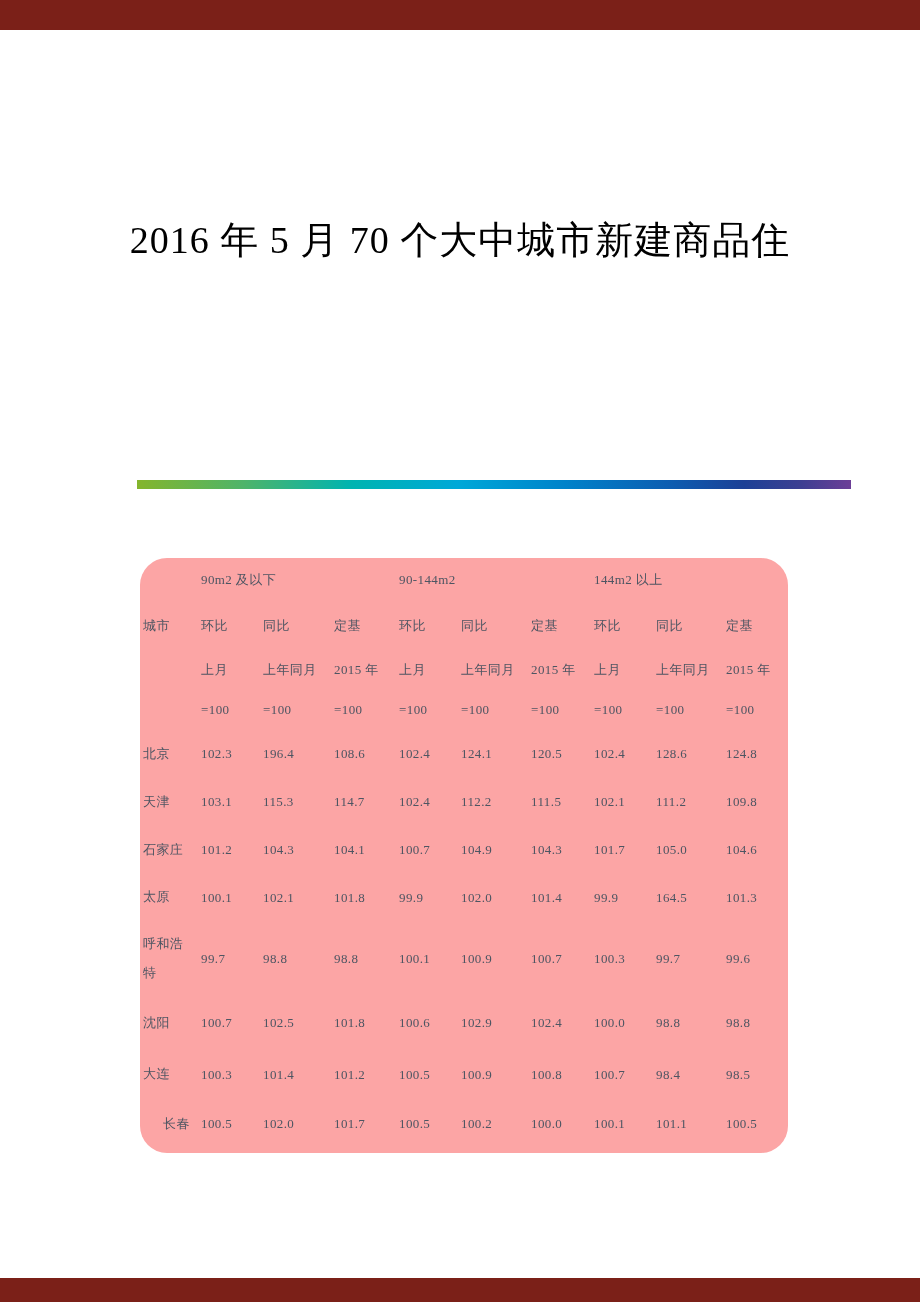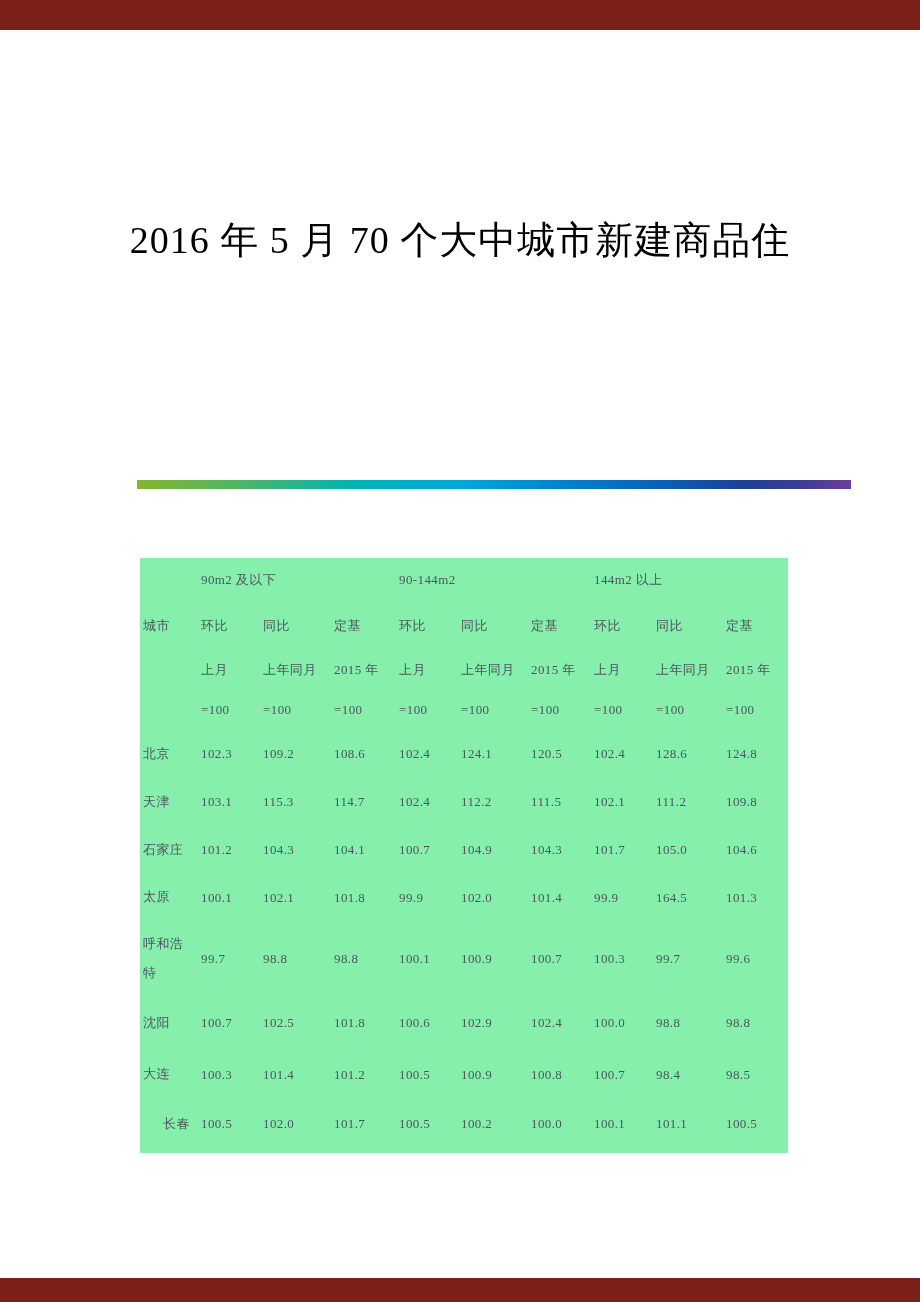--- a/index.html
+++ b/index.html
@@ -41,21 +41,21 @@
 <body>
 
 <div id="top-bar" class="edge-bar" style="background: rgb(123, 32, 24);"></div>
 
 <div class="title-block">
   <div>2016 年 5 月 70 个大中城市新建商品住</div>
 </div>
 
 <div class="divider" style="background: linear-gradient(90deg, rgb(132, 181, 44) 0%, rgb(78, 180, 106) 15%, rgb(0, 180, 176) 30%, rgb(0, 168, 216) 45%, rgb(0, 130, 202) 60%, rgb(13, 92, 176) 75%, rgb(28, 64, 150) 85%, rgb(61, 63, 146) 93%, rgb(108, 62, 151) 100%);"></div>
 
-<div class="price-table" id="price-table" style="background: #86efac; color: rgb(77, 85, 98);">
+<div class="price-table" id="price-table" style="background: #fca5a5; color: rgb(77, 85, 98); border-radius: 27px;">
     <div class="trow" style="height: 44px;">
       <div class="tcell" style="grid-column: 2 / span 3;">90m2 及以下</div>
       <div class="tcell" style="grid-column: 5 / span 3;">90-144m2</div>
       <div class="tcell" style="grid-column: 8 / span 3;">144m2 以上</div>
     </div>
     <div class="trow" style="height: 48px;">
       <div class="tcell city" style="grid-column: 1;">城市</div>
       <div class="tcell" style="grid-column: 2;">环比</div>
       <div class="tcell" style="grid-column: 3;">同比</div>
       <div class="tcell dj" style="grid-column: 4;">定基</div>
@@ -84,21 +84,21 @@
       <div class="tcell" style="grid-column: 5;">=100</div>
       <div class="tcell" style="grid-column: 6;">=100</div>
       <div class="tcell dj" style="grid-column: 7;">=100</div>
       <div class="tcell" style="grid-column: 8;">=100</div>
       <div class="tcell" style="grid-column: 9;">=100</div>
       <div class="tcell dj" style="grid-column: 10;">=100</div>
     </div>
     <div class="trow" style="height: 48px;">
       <div class="tcell city" style="grid-column: 1;">北京</div>
       <div class="tcell" style="grid-column: 2;">102.3</div>
-      <div class="tcell" style="grid-column: 3;">109.2</div>
+      <div class="tcell" style="grid-column: 3;">196.4</div>
       <div class="tcell dj" style="grid-column: 4;">108.6</div>
       <div class="tcell" style="grid-column: 5;">102.4</div>
       <div class="tcell" style="grid-column: 6;">124.1</div>
       <div class="tcell dj" style="grid-column: 7;">120.5</div>
       <div class="tcell" style="grid-column: 8;">102.4</div>
       <div class="tcell" style="grid-column: 9;">128.6</div>
       <div class="tcell dj" style="grid-column: 10;">124.8</div>
     </div>
     <div class="trow" style="height: 48px;">
       <div class="tcell city" style="grid-column: 1;">天津</div>

